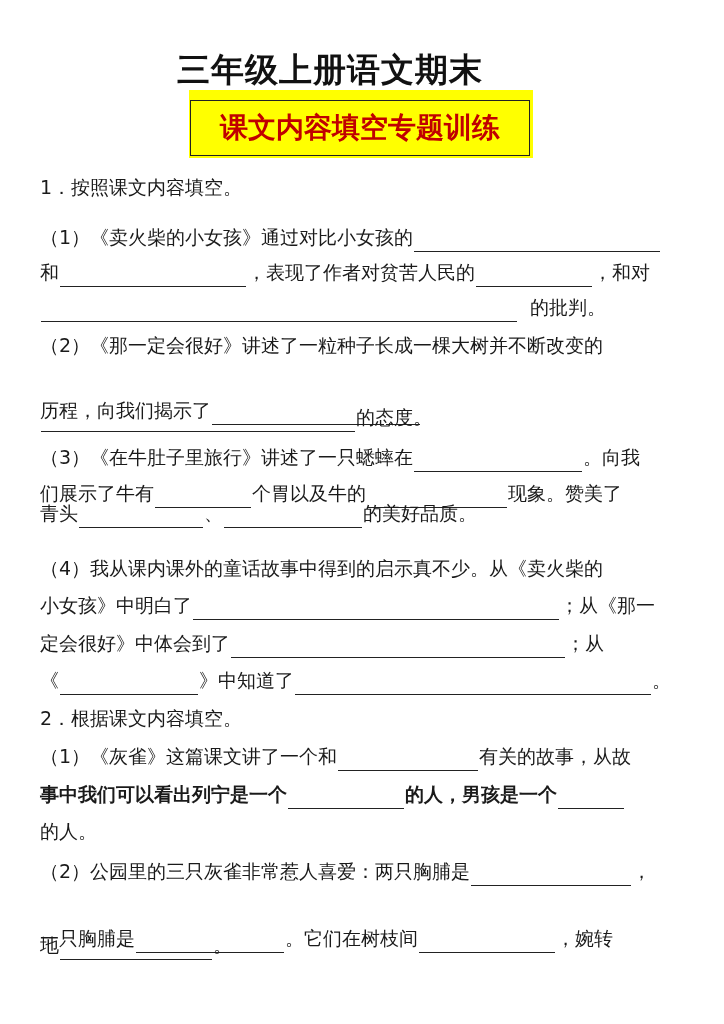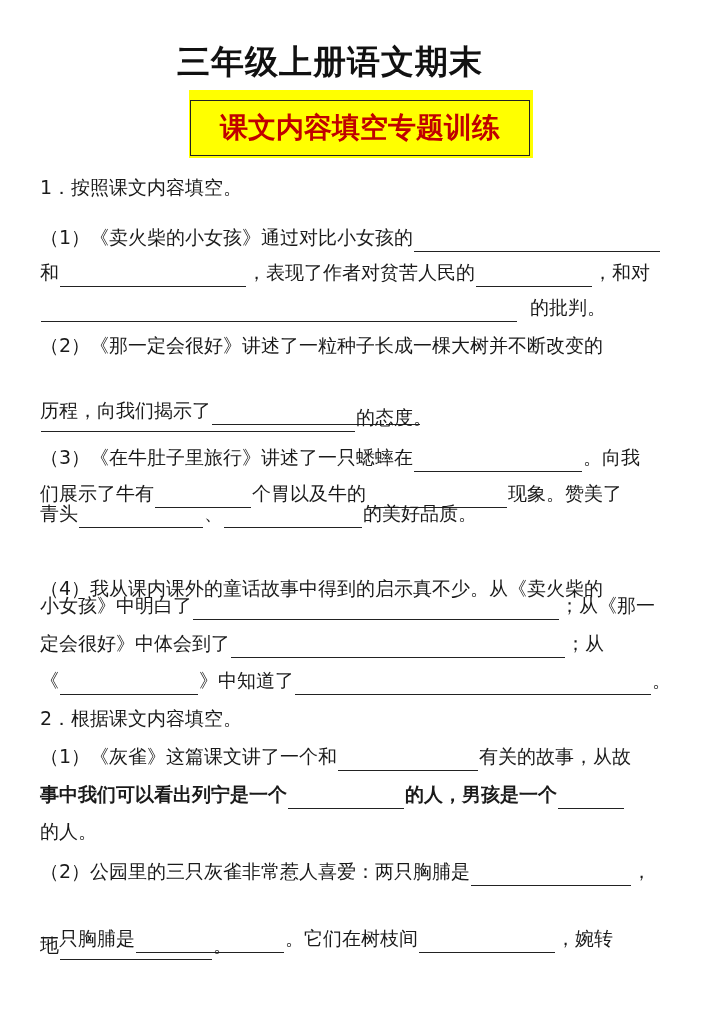--- a/index.html
+++ b/index.html
@@ -2,21 +2,21 @@
 <html><head>
 <meta charset="utf-8">
 <style>
   html, body { margin: 0; padding: 0; background: #ffffff; }
   body {
     width: 724px; height: 1024px; position: relative; overflow: hidden;
     font-family: "DejaVu Sans", "Liberation Sans", sans-serif;
     color: #1a1a1a;
   }
   .title {
-    position: absolute; left: 0; top: 40px; width: 660px; text-align: center;
+    position: absolute; left: 0; top: 48px; width: 660px; text-align: center;
     font-size: 33px; font-weight: bold; letter-spacing: 1px; color: #111;
   }
   .banner-band {
     position: absolute; left: 189px; top: 90px; width: 344px; height: 68px;
     background: #ffff00;
   }
   .banner-box {
     position: absolute; left: 190px; top: 100px; width: 340px; height: 56px;
     border: 1.5px solid #222; box-sizing: border-box;
     display: flex; align-items: center; justify-content: center;
@@ -90,21 +90,21 @@
   <span>现象。赞美了</span>
 </div>
 <div class="line" style="top:498px;text-align:right;">
   <span>青头</span>
   <span class="blank" style="width:124px;"></span>
   <span>、</span>
   <span class="blank" style="width:138px;"></span>
   <span>的美好品质。</span>
 </div>
 
-<div class="line" style="top:553px;margin-top:20px;">
+<div class="line" style="top:553px;">
   <span>（4）我从课内课外的童话故事中得到的启示真不少。从《卖火柴的</span>
 </div>
 <div class="line" style="top:590px;">
   <span>小女孩》中明白了</span>
   <span class="blank" style="width:366px;"></span>
   <span>；从《那一</span>
 </div>
 <div class="line" style="top:628px;">
   <span>定会很好》中体会到了</span>
   <span class="blank" style="width:334px;"></span>

